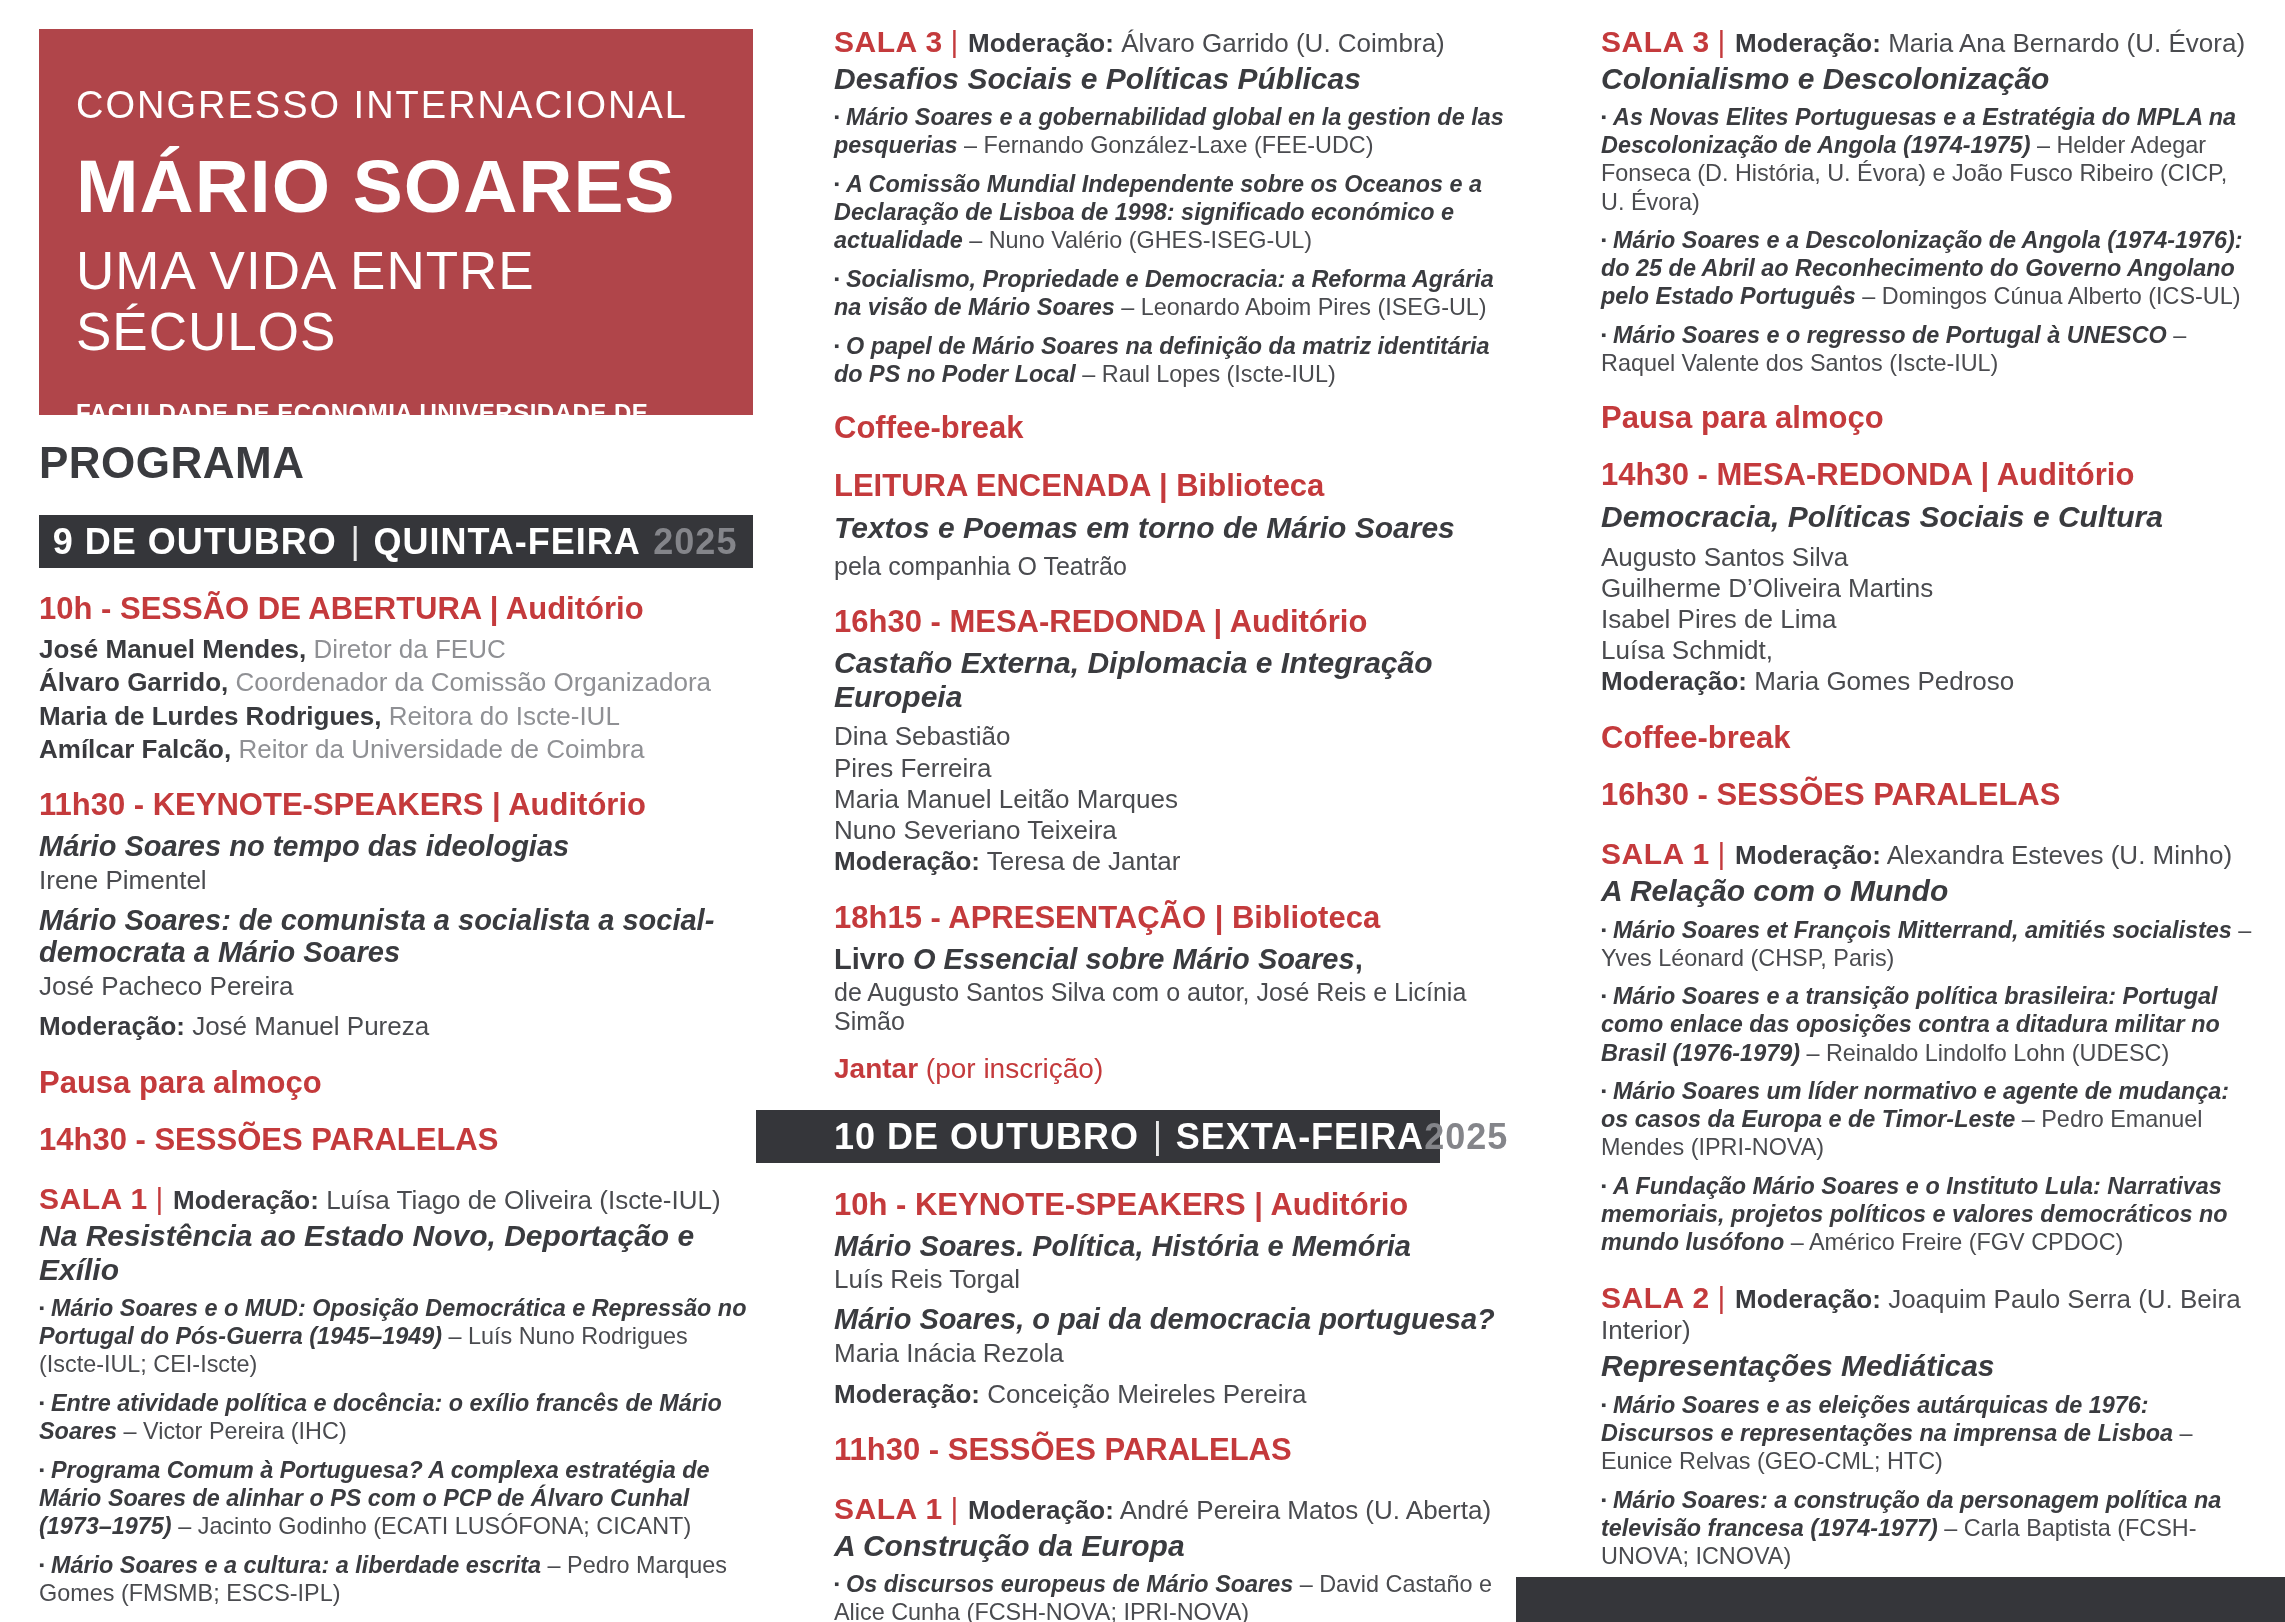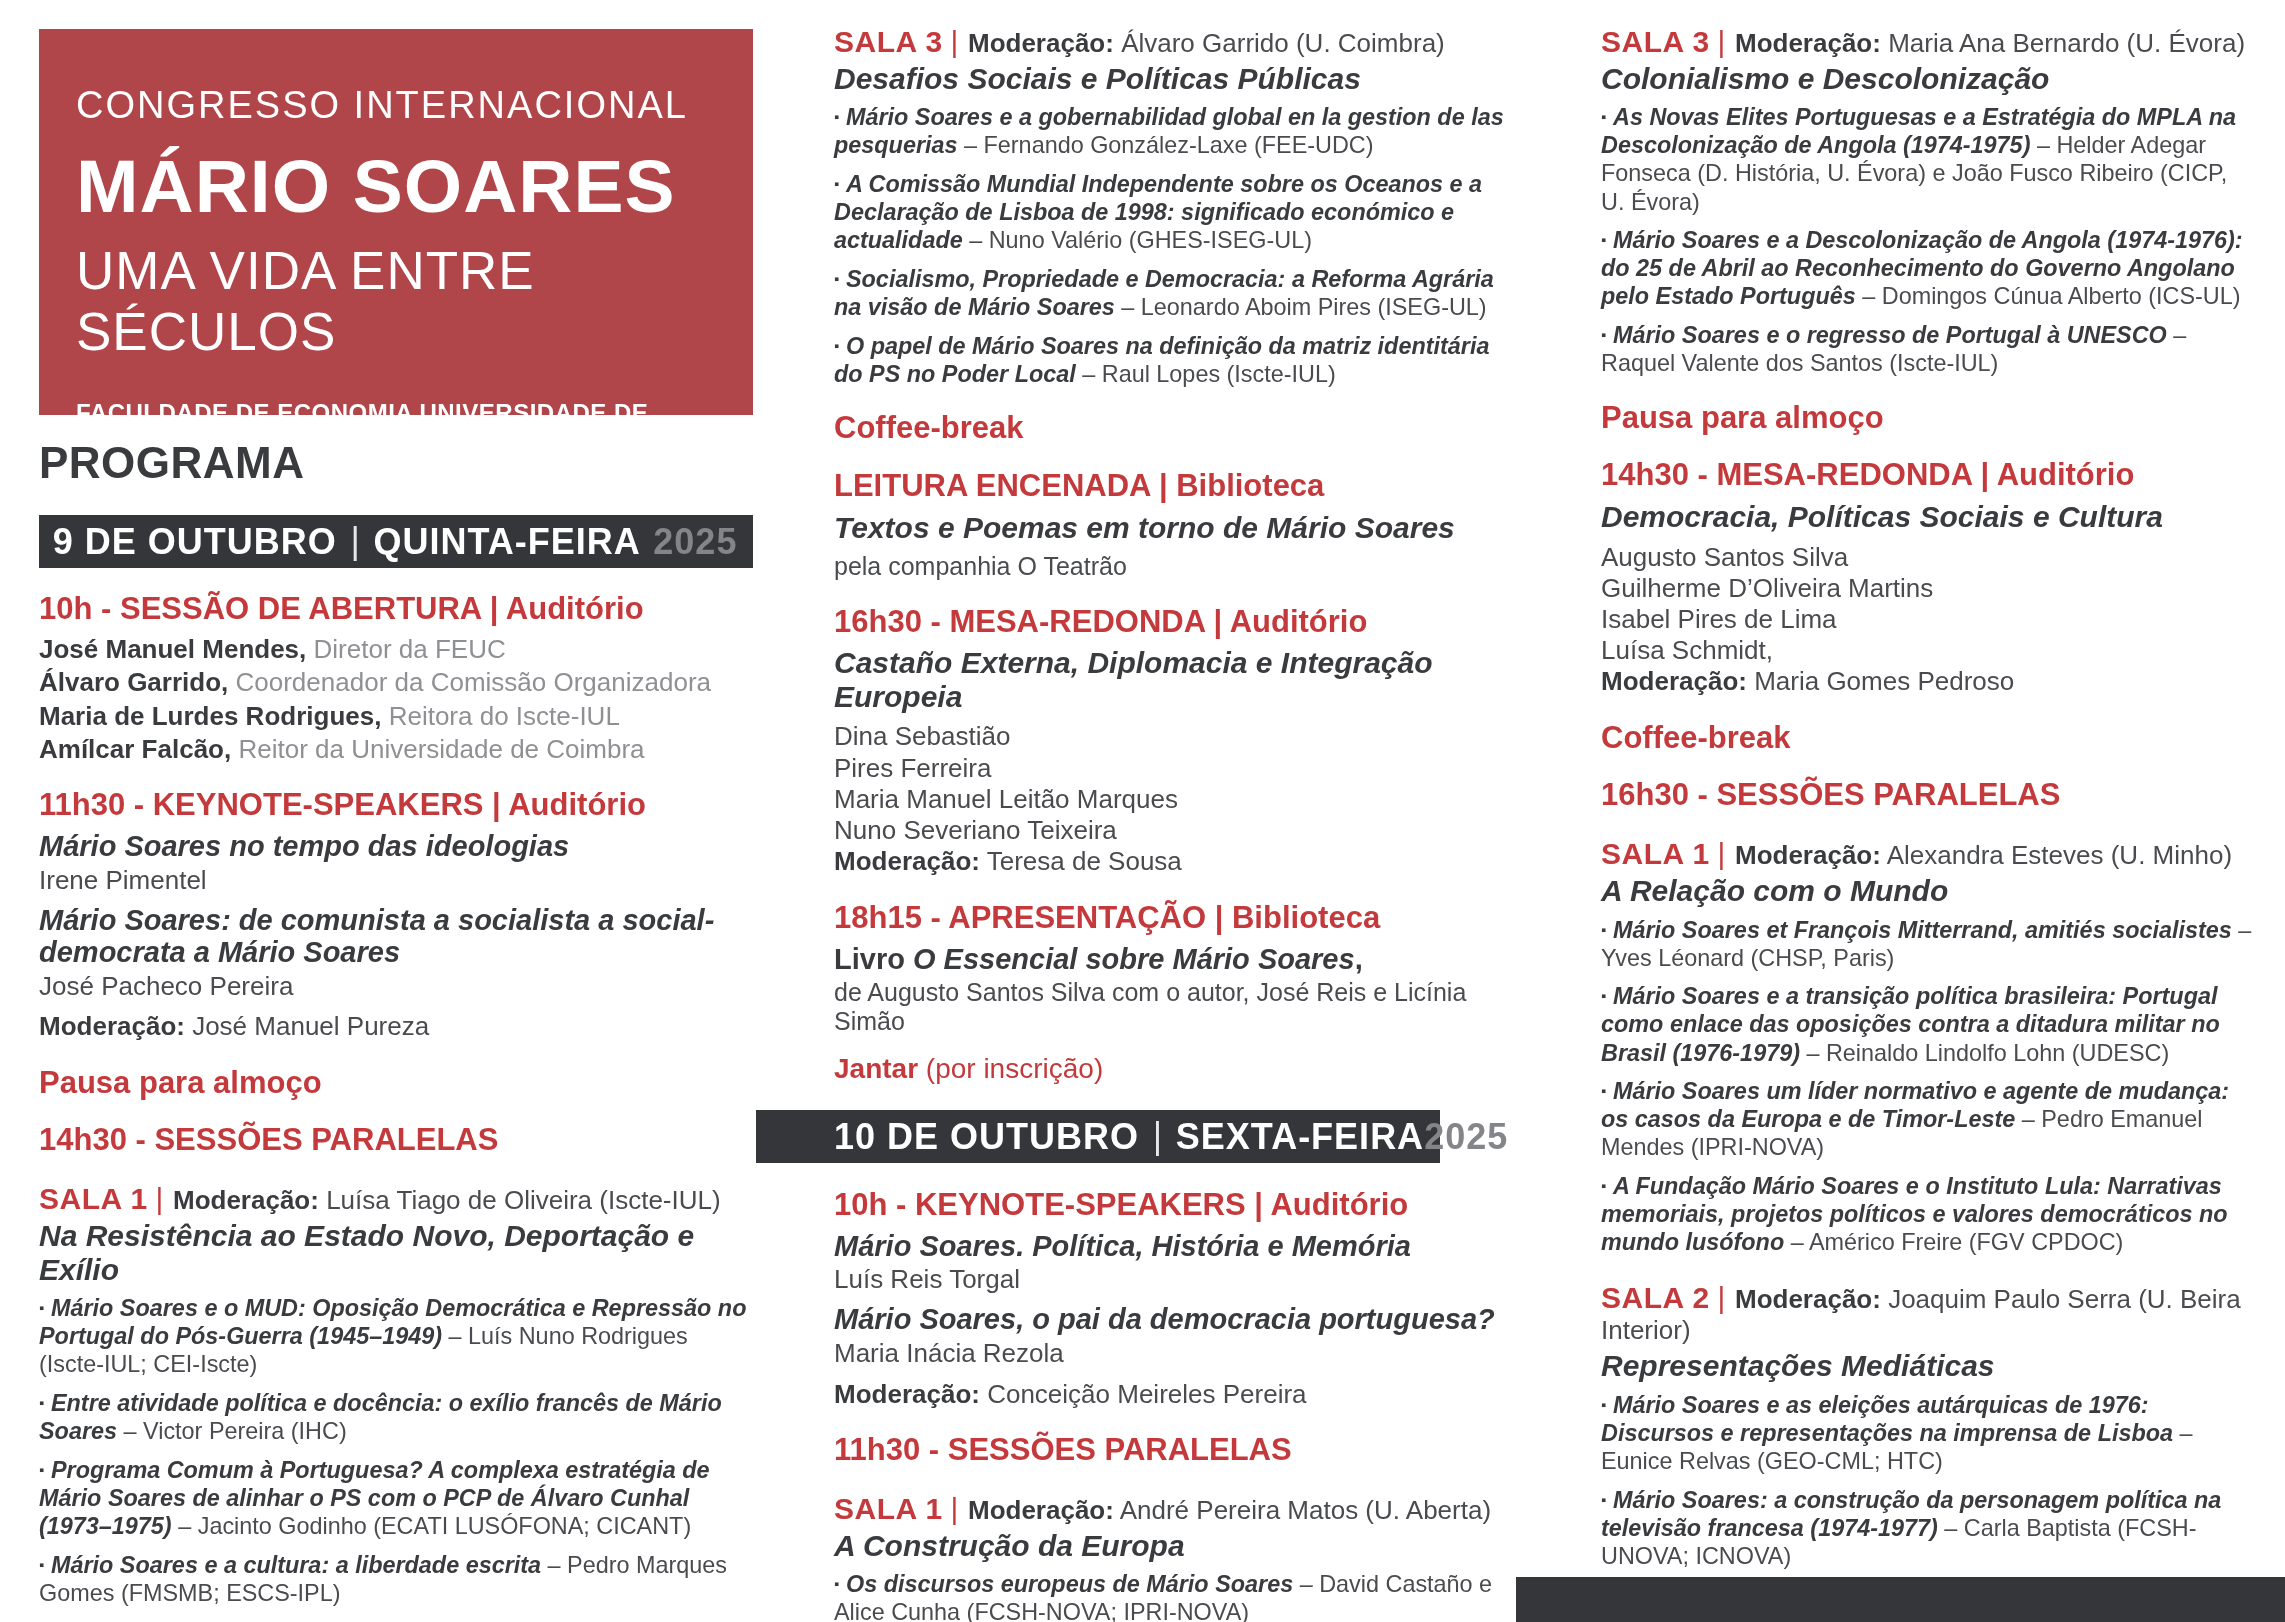--- a/index.html
+++ b/index.html
@@ -134,21 +134,21 @@
         <div class="hred">16h30 - MESA-REDONDA | Auditório</div>
         <div>
           <div class="sess-title">Castaño Externa, Diplomacia e Integração Europeia</div>
         </div>
         <div>
           <div class="person plain"><span class="pname">Dina Sebastião</span></div>
           <div class="person plain"><span class="pname">Pires Ferreira</span></div>
           <div class="person plain"><span class="pname">Maria Manuel Leitão Marques</span></div>
           <div class="person plain"><span class="pname">Nuno Severiano Teixeira</span></div>
         </div>
-        <div class="mod-line" style="margin-top: 0px;"><span class="mod-label">Moderação:</span> <span>Teresa de Sousa</span></div>
+        <div class="mod-line" style="margin-top: 0px;"><span class="mod-label">Moderação:</span> <span>Teresa de Jantar</span></div>
         <div class="hred">18h15 - APRESENTAÇÃO | Biblioteca</div>
         <div>
           <div class="book-line"><span>Livro </span><span class="book-title">O Essencial sobre Mário Soares</span><span>,</span></div>
           <div class="sub-line">de Augusto Santos Silva com o autor, José Reis e Licínia Simão</div>
         </div>
         <div class="redline"><b>Jantar</b><span> (por inscrição)</span></div>
         <div class="daybar daybar-mid">
           <span class="d-date">10 DE OUTUBRO</span>
           <span class="d-pipe">|</span>
           <span class="d-week">SEXTA-FEIRA</span>

